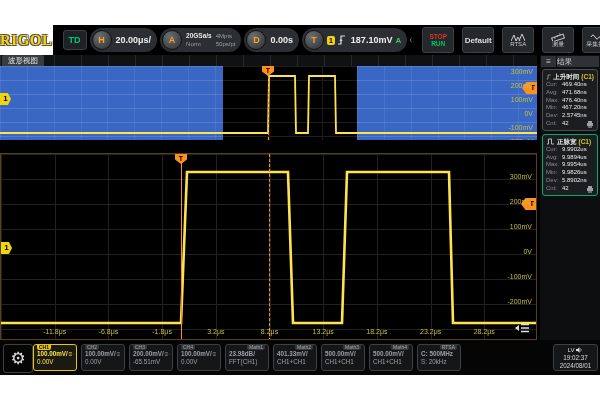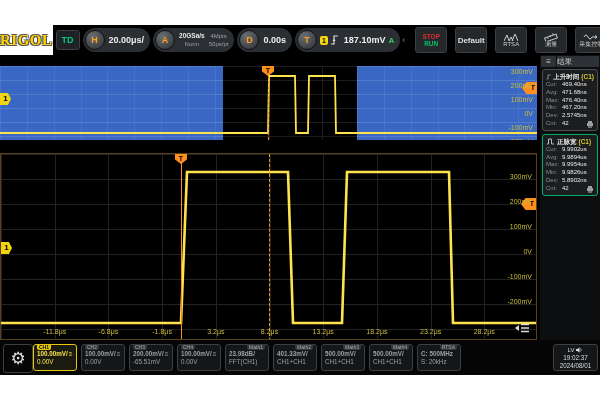--- a/index.html
+++ b/index.html
@@ -1,25 +1,25 @@
 <!DOCTYPE html>
 <html><head>
 <meta charset="utf-8">
 <style>
   html,body{margin:0;padding:0;background:#fff;width:600px;height:400px;overflow:hidden;
             font-family:"Liberation Sans",sans-serif;-webkit-font-smoothing:antialiased;}
   #scope{position:absolute;left:0;top:25px;width:600px;height:350px;background:#000;}
 
   
   .toolbar{position:absolute;left:0;top:0;width:600px;height:30px;background:#000;
-           display:flex;align-items:center;text-align:center;}
+           display:flex;align-items:center;}
   .logo{width:58px;height:30px;background:#fff;display:flex;align-items:center;justify-content:center;
         font-family:"Liberation Serif",serif;font-weight:bold;font-size:15px;color:#ffd400;
         text-shadow:1px 1px 0 #555,-1px 1px 0 #555,1px -1px 0 #555,-1px -1px 0 #555;letter-spacing:.5px;}
-  .tdbox{margin-left:3px;background:#1e2225;border:1px solid #3a4045;border-radius:3px;
+  .tdbox{margin-left:10px;background:#1e2225;border:1px solid #3a4045;border-radius:3px;
          color:#00c878;font-weight:bold;font-size:9px;padding:4px 5px;}
   .pill{margin-left:3px;height:24px;background:#2b2f33;border-radius:12px;display:flex;
         align-items:center;padding:0 6px 0 2px;}
   .knob{width:18px;height:18px;border-radius:50%;background:radial-gradient(circle at 35% 30%,#6a6f74,#2c2f32);
         border:1px solid #111;color:#ff9f1a;font-weight:bold;font-size:9px;display:flex;
         align-items:center;justify-content:center;flex:0 0 auto;}
   .pv{color:#eee;font-weight:bold;font-size:9px;margin-left:4px;white-space:nowrap;}
   .acol{display:flex;flex-direction:column;margin-left:4px;line-height:8px;}
   .acol .t{color:#e8e8e8;font-size:6.5px;font-weight:bold;}
   .acol .b{color:#9aa0a4;font-size:6px;}
@@ -193,20 +193,23 @@
     <div class="tbtn">
       <svg width="12" height="9" viewBox="0 0 12 9">
         <rect x="3" y="1" width="8" height="5" fill="none" stroke="#ccc" stroke-width="1"></rect>
         <rect x="1" y="3" width="8" height="5" fill="#24282b" stroke="#ccc" stroke-width="1"></rect>
       </svg>
       <span class="lbl">多窗口</span>
     </div>
 
   </div>
 
+  <div class="tabrow">
+    <div class="viewtab">波形视图</div>
+  </div>
 
   <div class="upwin">
     <div class="blue l"></div>
     <div class="blue r"></div>
     <svg id="upper-wave" class="wavesvg" width="537" height="74" viewBox="0 0 537 74">
       <polyline fill="none" stroke="#ffe34d" stroke-width="1.8" points="0,67 268,67 269,10 295,10 296,67 308,67 309,10 335,10 336,67 537,67"></polyline>
     </svg>
     <div class="trigdash" style="left:268px;height:74px;"></div>
     <div class="tflagtop" style="left:262px;top:0;">T</div>
     <div class="tflagright" style="top:16px;">T</div>

